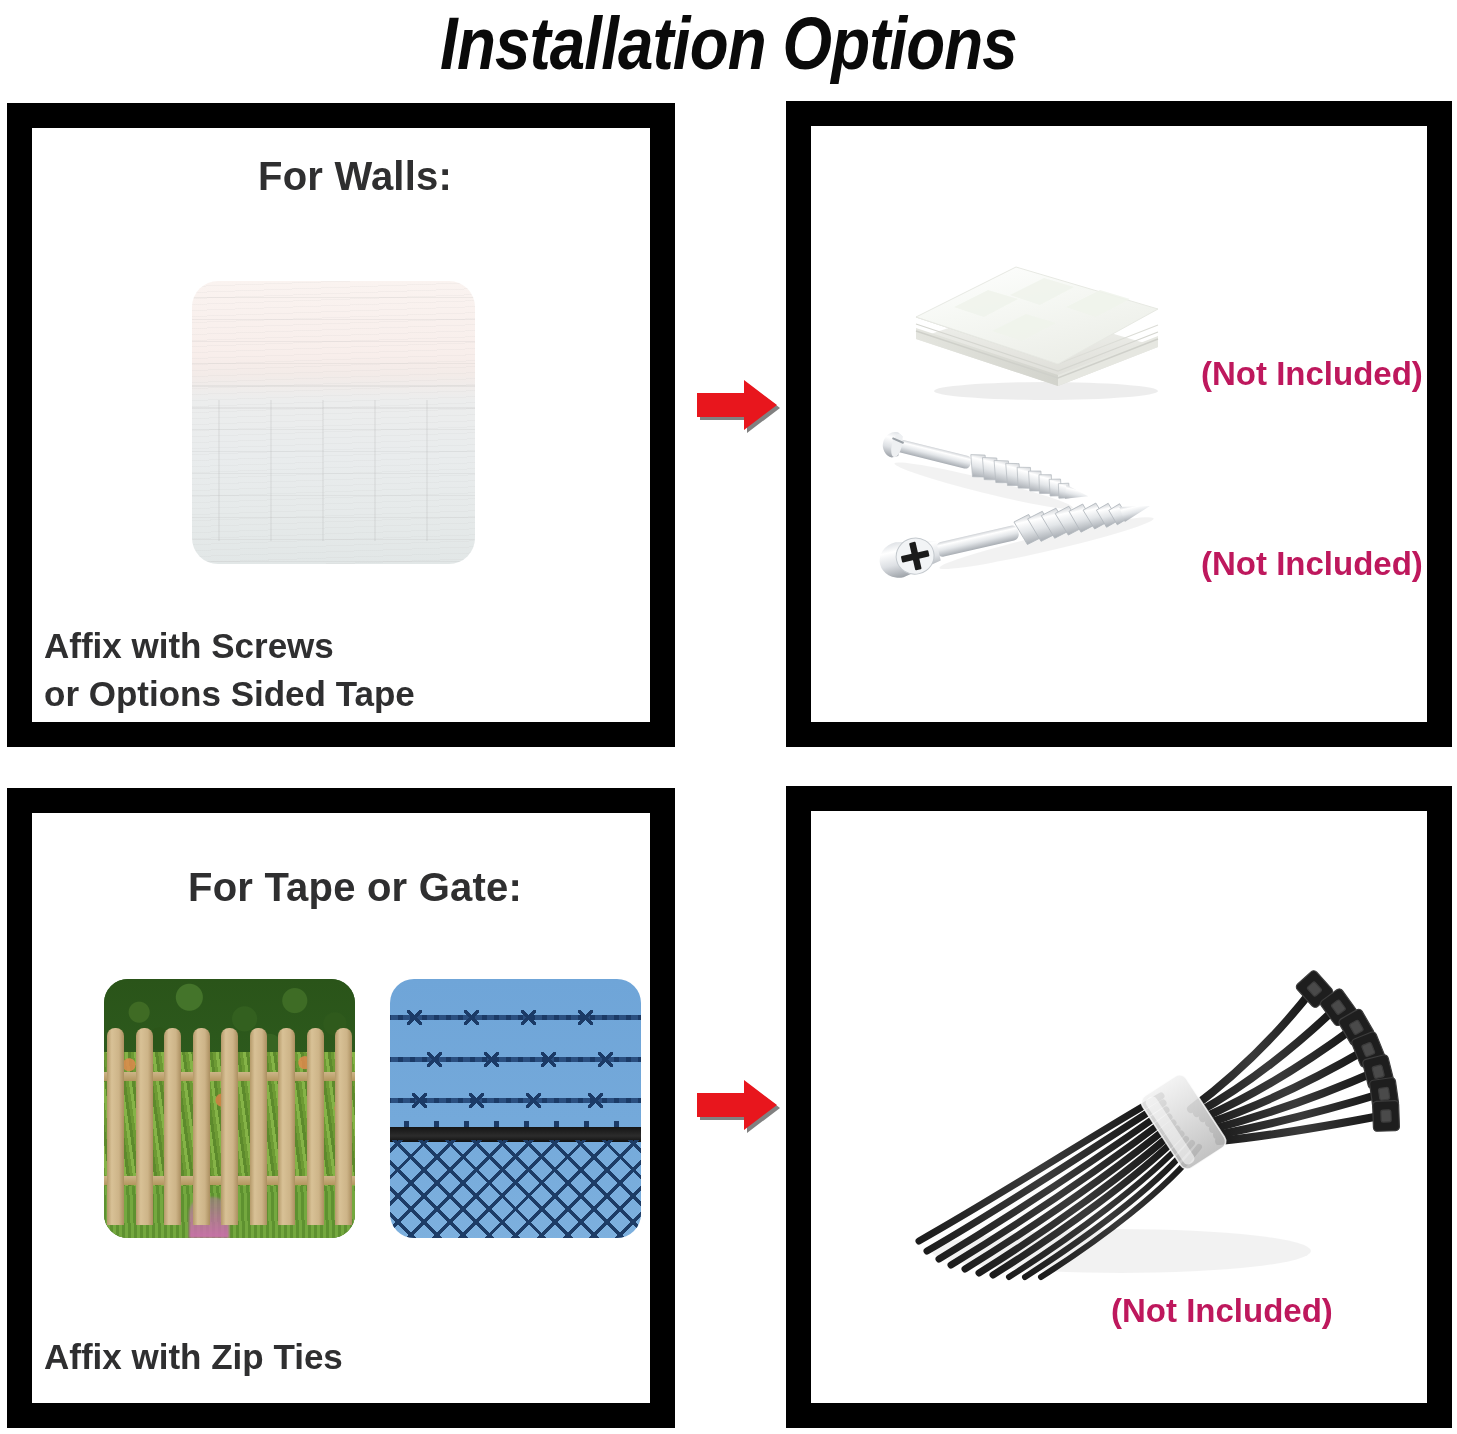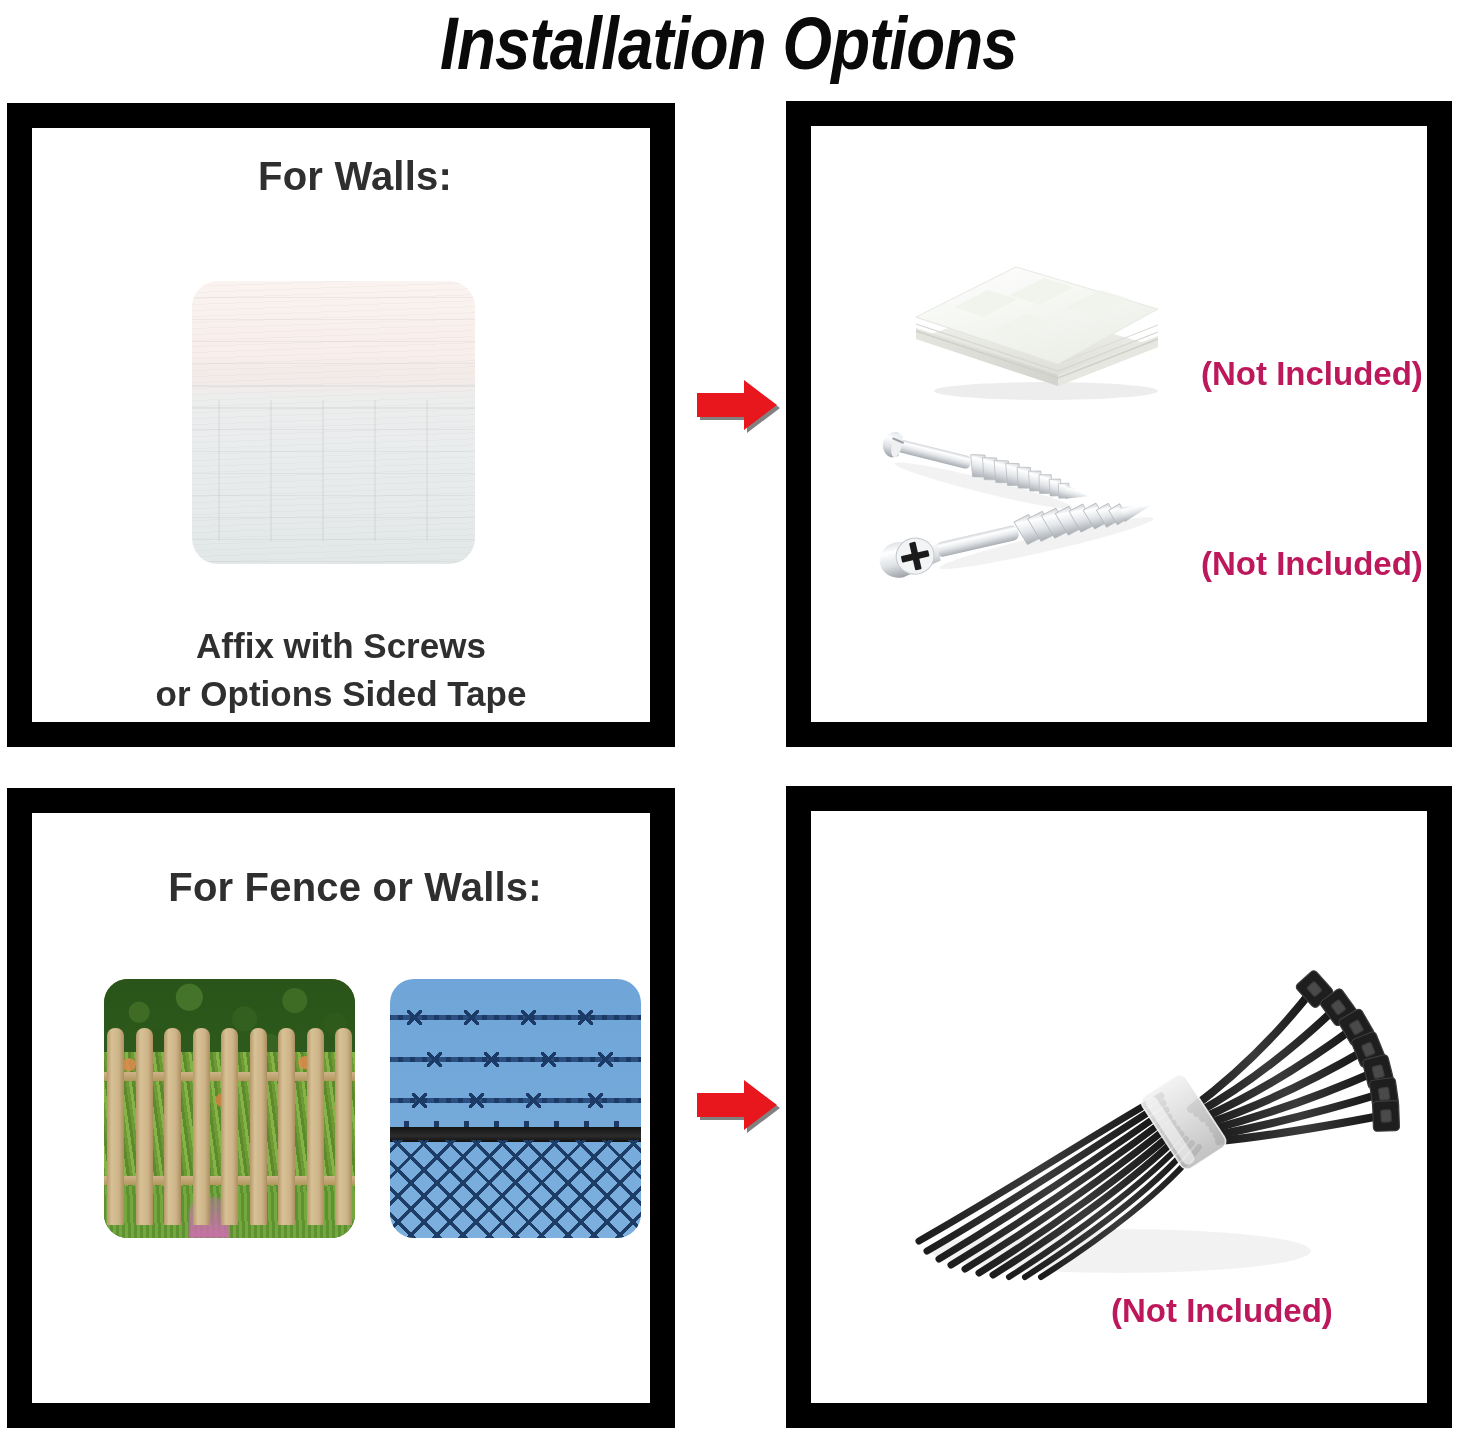--- a/index.html
+++ b/index.html
@@ -64,23 +64,23 @@
     font-size: 40px;
     line-height: 48px;
     color: #2f2f30;
     letter-spacing: 0.2px;
   }
   #heading-walls { top: 24px; }
   #heading-fence { top: 50px; }
 
   .panel-caption {
     position: absolute;
-    left: 0;
+    left: 12px;
     width: 100%;
-    text-align: center;
+    text-align: left;
     font-weight: 700;
     font-size: 35px;
     line-height: 48px;
     color: #2f2f30;
   }
   #caption-walls { top: 494px; }
   #caption-fence { top: 520px; }
 
   .not-included {
     position: absolute;
@@ -477,21 +477,21 @@
     </div>
 
     <div class="not-included" id="screw-not-included">(Not Included)</div>
 
   </div>
 </div>
 
 <div class="panel" id="panel-fence">
   <div class="panel-inner">
 
-    <div class="panel-heading" id="heading-fence">For Fence or Walls:</div>
+    <div class="panel-heading" id="heading-fence">For Tape or Gate:</div>
 
     <div class="photo" id="fence-photo">
       <div class="fence-hedge"></div>
       <div class="fence-foliage"></div>
       <div class="fence-flowers"></div>
       <div class="fence-grass"></div>
       <div class="fence-path"></div>
       <div class="fence-rail"></div>
       <div class="fence-rail-2"></div>
       <div class="pickets">
@@ -524,20 +524,21 @@
         <div class="barb" style="left:10%"></div>
         <div class="barb" style="left:32%"></div>
         <div class="barb" style="left:54%"></div>
         <div class="barb" style="left:78%"></div>
       </div>
       <div class="rail-knuckles"></div>
       <div class="top-rail"></div>
       <div class="mesh"></div>
     </div>
 
+    <div class="panel-caption" id="caption-fence">Affix with Zip Ties</div>
 
   </div>
 </div>
 
 <div class="arrow" id="arrow-bottom">
   <svg width="88" height="56" viewBox="0 0 88 56" xmlns="http://www.w3.org/2000/svg">
     <polygon points="5,16 52,16 52,3 85,28 52,53 52,40 5,40" fill="#1a1a1a" opacity="0.55" transform="translate(3,3)"></polygon>
     <polygon points="5,16 52,16 52,3 85,28 52,53 52,40 5,40" fill="#e8161d"></polygon>
   </svg>
 </div>

